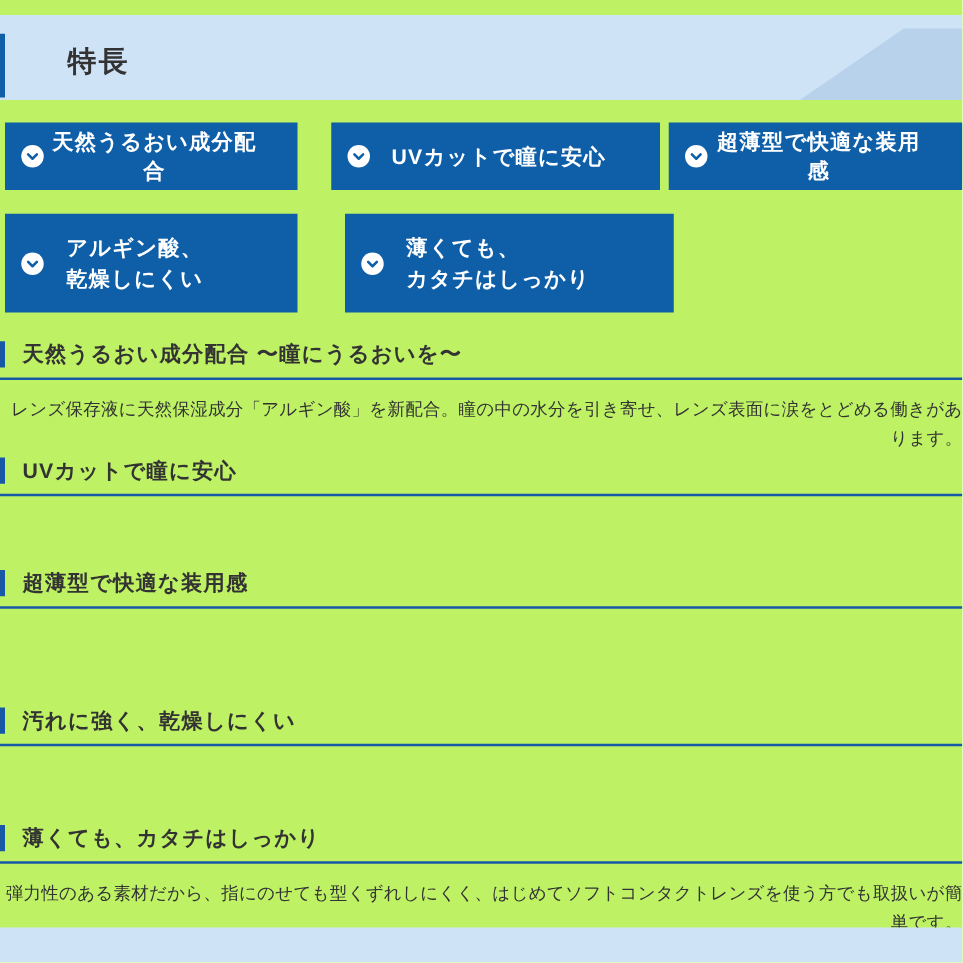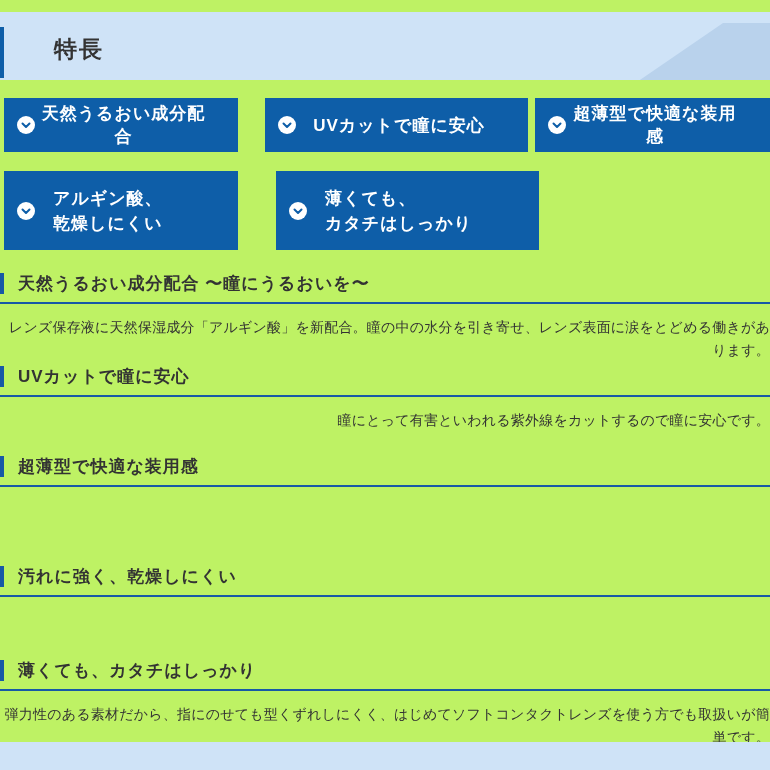--- a/index.html
+++ b/index.html
@@ -124,21 +124,20 @@
     <div class="sec-underline"></div>
     <p class="sec-body">レンズ保存液に天然保湿成分「アルギン酸」を新配合。瞳の中の水分を引き寄せ、レンズ表面に涙をとどめる働きがあります。</p>
   </section>
 
   <section class="section sec-2">
     <div class="sec-head">
       <span class="sec-bar"></span>
       <h2 class="sec-title">UVカットで瞳に安心</h2>
     </div>
     <div class="sec-underline"></div>
-    <p class="sec-body">瞳にとって有害といわれる紫外線をカットするので瞳に安心です。</p>
   </section>
 
   <section class="section sec-3">
     <div class="sec-head">
       <span class="sec-bar"></span>
       <h2 class="sec-title">超薄型で快適な装用感</h2>
     </div>
     <div class="sec-underline"></div>
   </section>
 

